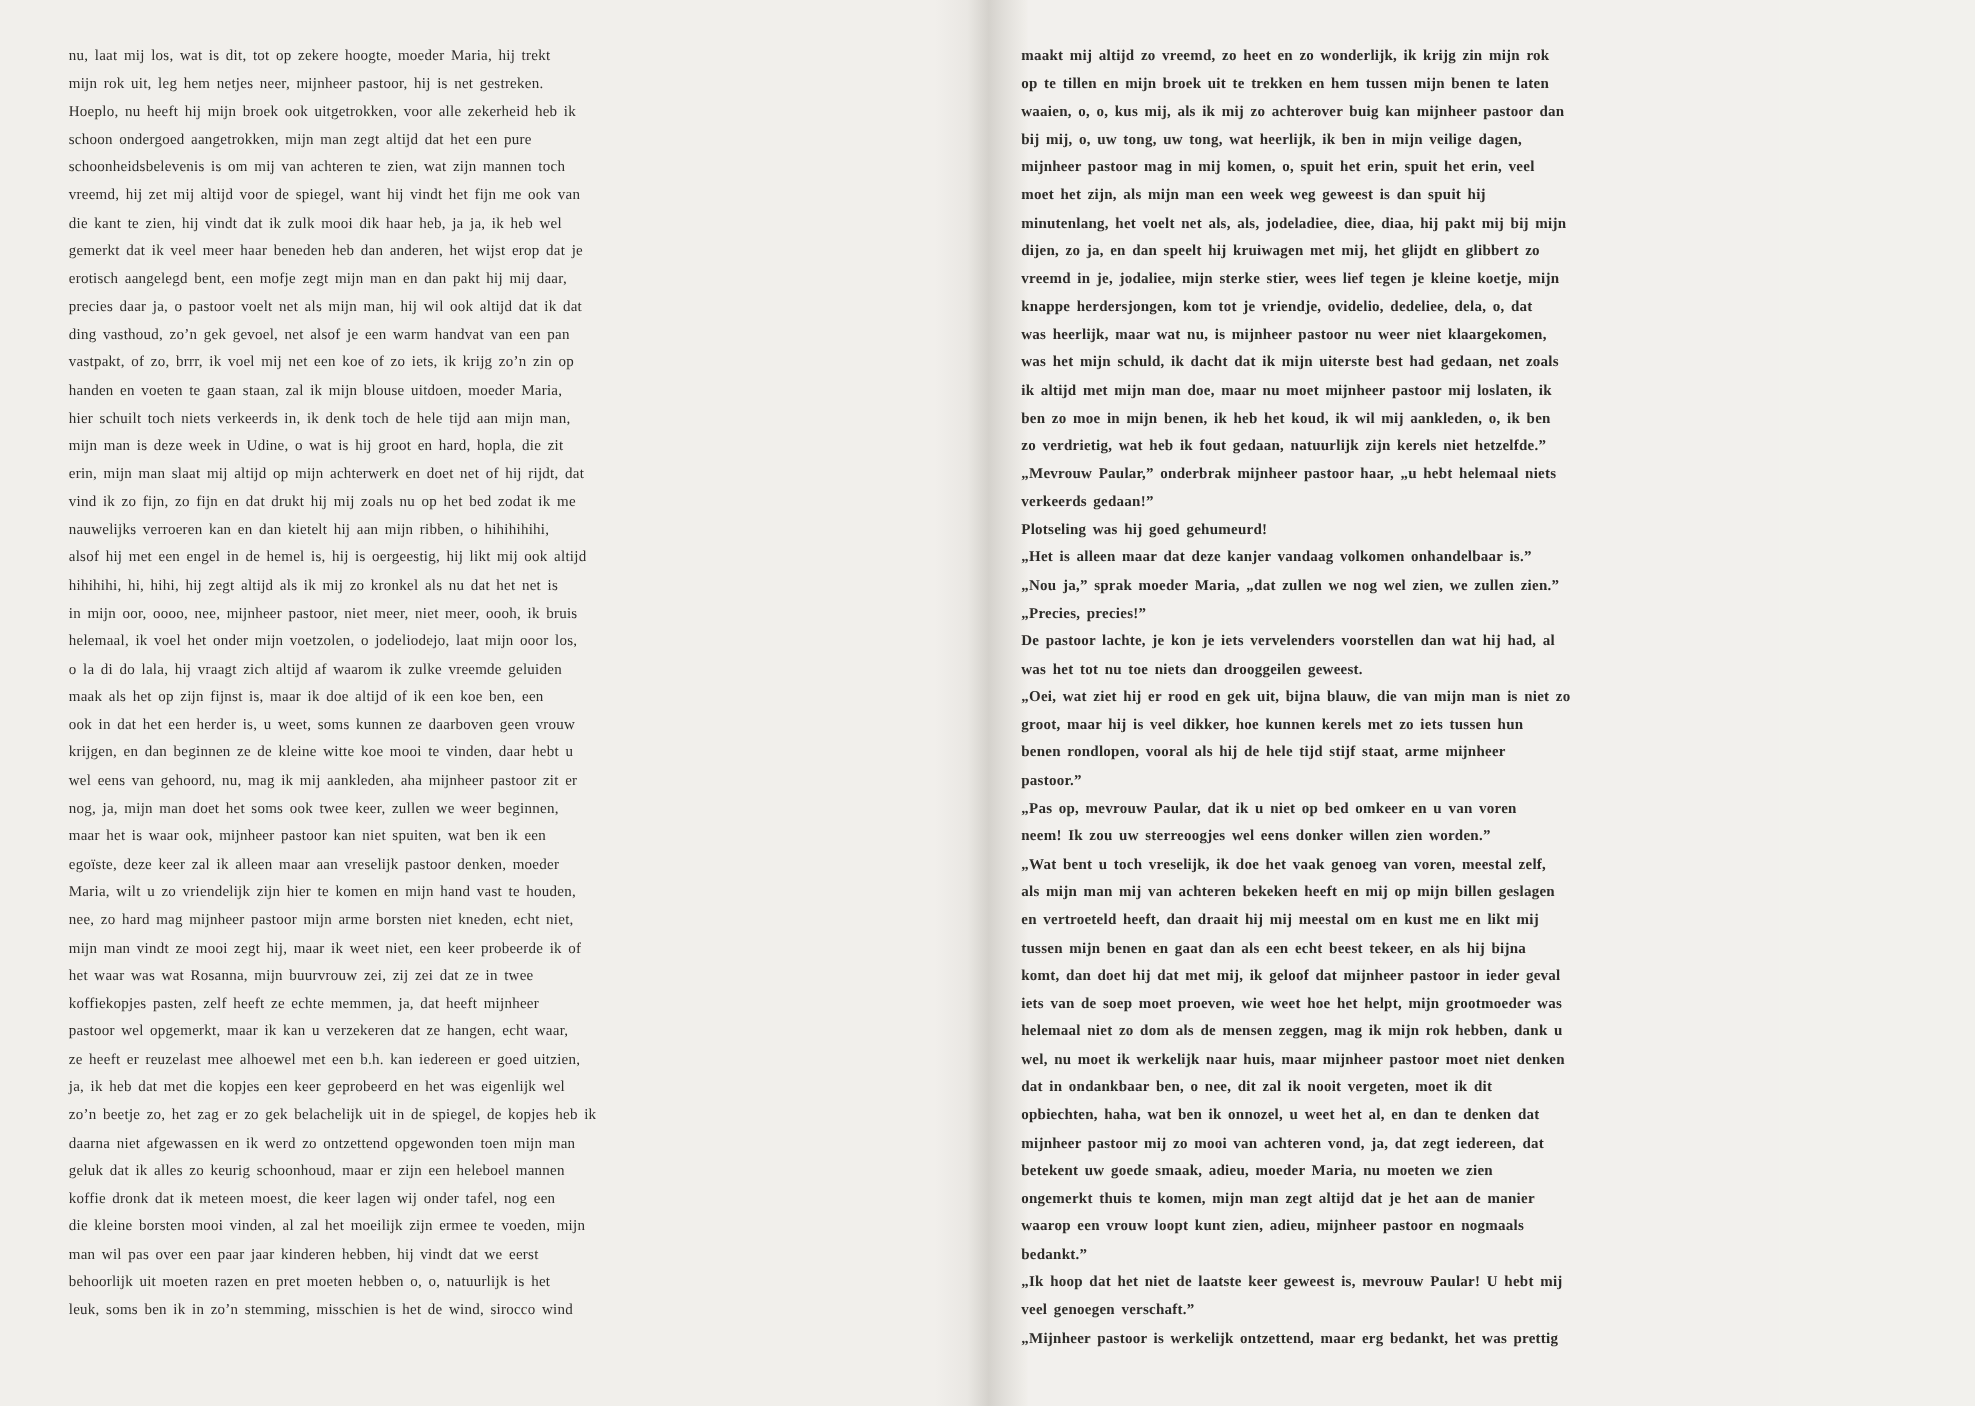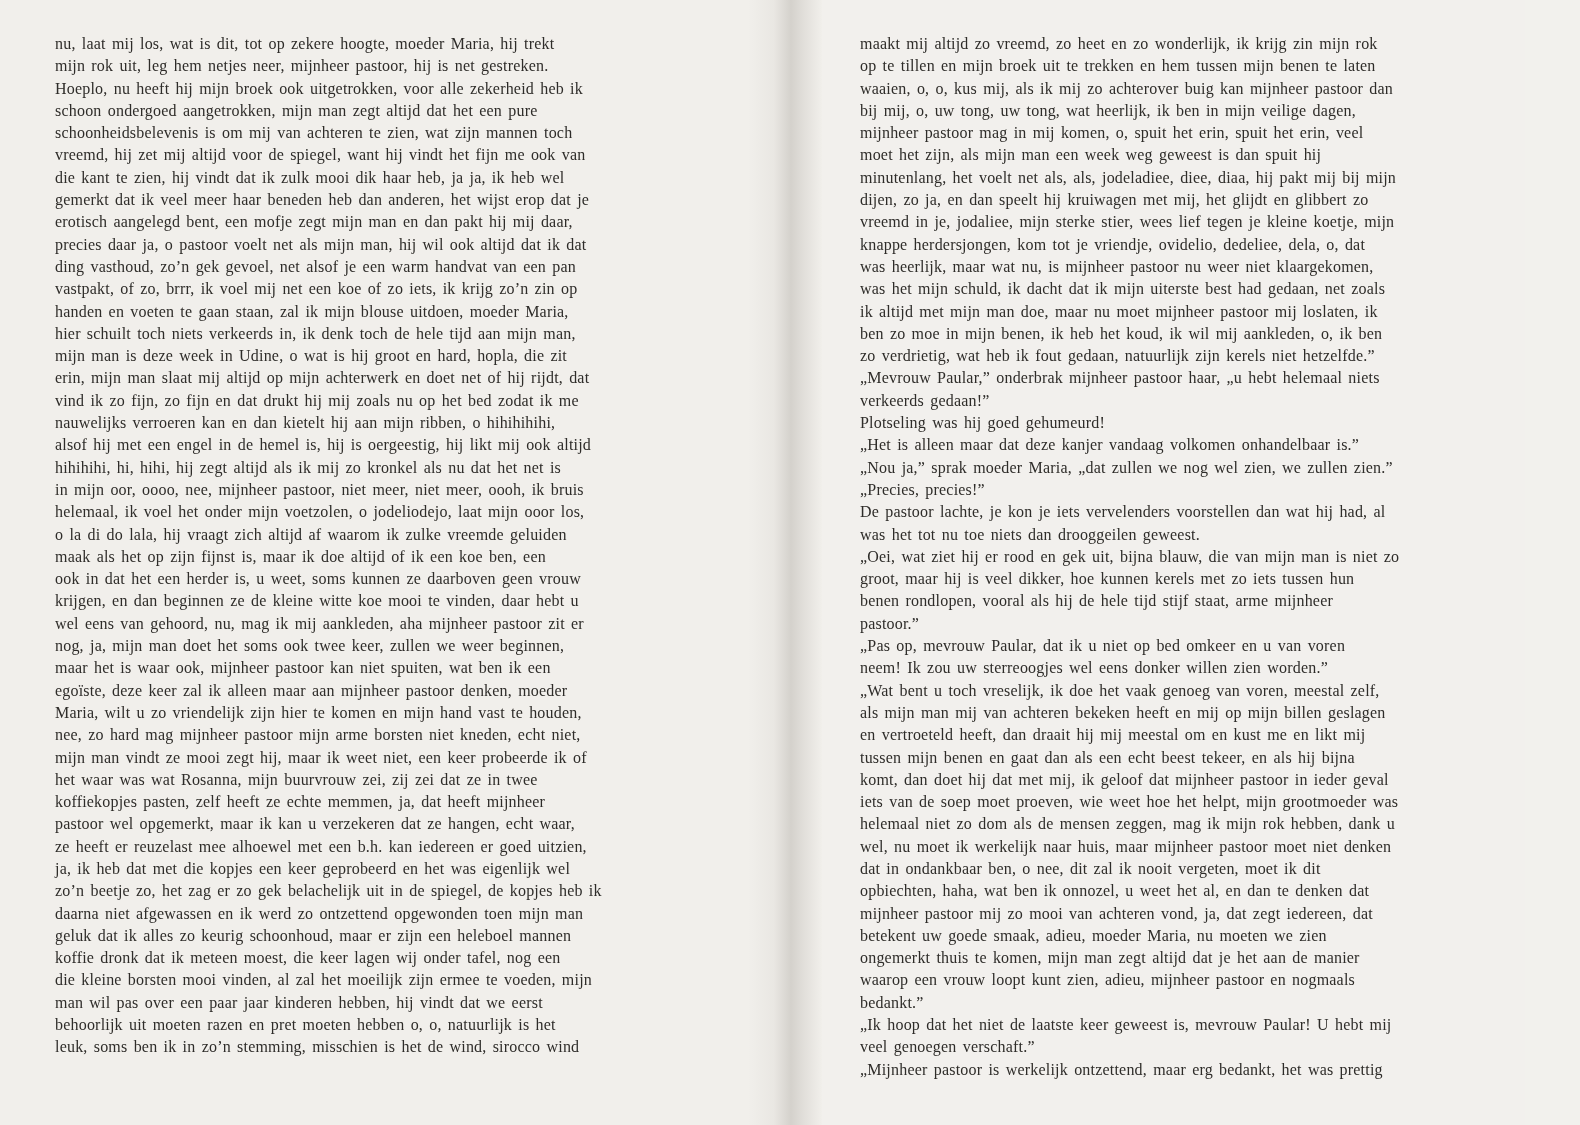--- a/index.html
+++ b/index.html
@@ -16,28 +16,28 @@
   }
   .spread {
     position: absolute;
     inset: 0;
   }
   .page-text {
     position: absolute;
     top: 33px;
     width: 712px;
     color: #2e2c29;
-    font-size: 16px;
+    font-size: 12px;
     line-height: 22.3px;
     letter-spacing: 0.2px;
     word-spacing: 2px;
     text-rendering: optimizeLegibility;
   }
   .page-text.left  { left: 55px; }
-  .page-text.right { left: 860px; }
+  .page-text.right { left: 817px; font-weight: bold; }
   .line {
     white-space: nowrap;
     height: 22.3px;
   }
   .gutter-shadow {
     position: absolute;
     top: 0;
     left: 748px;
     width: 74px;
     height: 1125px;
@@ -88,21 +88,21 @@
       <div class="line">hihihihi, hi, hihi, hij zegt altijd als ik mij zo kronkel als nu dat het net is</div>
       <div class="line">in mijn oor, oooo, nee, mijnheer pastoor, niet meer, niet meer, oooh, ik bruis</div>
       <div class="line">helemaal, ik voel het onder mijn voetzolen, o jodeliodejo, laat mijn ooor los,</div>
       <div class="line">o la di do lala, hij vraagt zich altijd af waarom ik zulke vreemde geluiden</div>
       <div class="line">maak als het op zijn fijnst is, maar ik doe altijd of ik een koe ben, een</div>
       <div class="line">ook in dat het een herder is, u weet, soms kunnen ze daarboven geen vrouw</div>
       <div class="line">krijgen, en dan beginnen ze de kleine witte koe mooi te vinden, daar hebt u</div>
       <div class="line">wel eens van gehoord, nu, mag ik mij aankleden, aha mijnheer pastoor zit er</div>
       <div class="line">nog, ja, mijn man doet het soms ook twee keer, zullen we weer beginnen,</div>
       <div class="line">maar het is waar ook, mijnheer pastoor kan niet spuiten, wat ben ik een</div>
-      <div class="line">egoïste, deze keer zal ik alleen maar aan mijnheer pastoor denken, moeder</div>
+      <div class="line">egoïste, deze keer zal ik alleen maar aan vreselijk pastoor denken, moeder</div>
       <div class="line">Maria, wilt u zo vriendelijk zijn hier te komen en mijn hand vast te houden,</div>
       <div class="line">nee, zo hard mag mijnheer pastoor mijn arme borsten niet kneden, echt niet,</div>
       <div class="line">mijn man vindt ze mooi zegt hij, maar ik weet niet, een keer probeerde ik of</div>
       <div class="line">het waar was wat Rosanna, mijn buurvrouw zei, zij zei dat ze in twee</div>
       <div class="line">koffiekopjes pasten, zelf heeft ze echte memmen, ja, dat heeft mijnheer</div>
       <div class="line">pastoor wel opgemerkt, maar ik kan u verzekeren dat ze hangen, echt waar,</div>
       <div class="line">ze heeft er reuzelast mee alhoewel met een b.h. kan iedereen er goed uitzien,</div>
       <div class="line">ja, ik heb dat met die kopjes een keer geprobeerd en het was eigenlijk wel</div>
       <div class="line">zo’n beetje zo, het zag er zo gek belachelijk uit in de spiegel, de kopjes heb ik</div>
       <div class="line">daarna niet afgewassen en ik werd zo ontzettend opgewonden toen mijn man</div>

